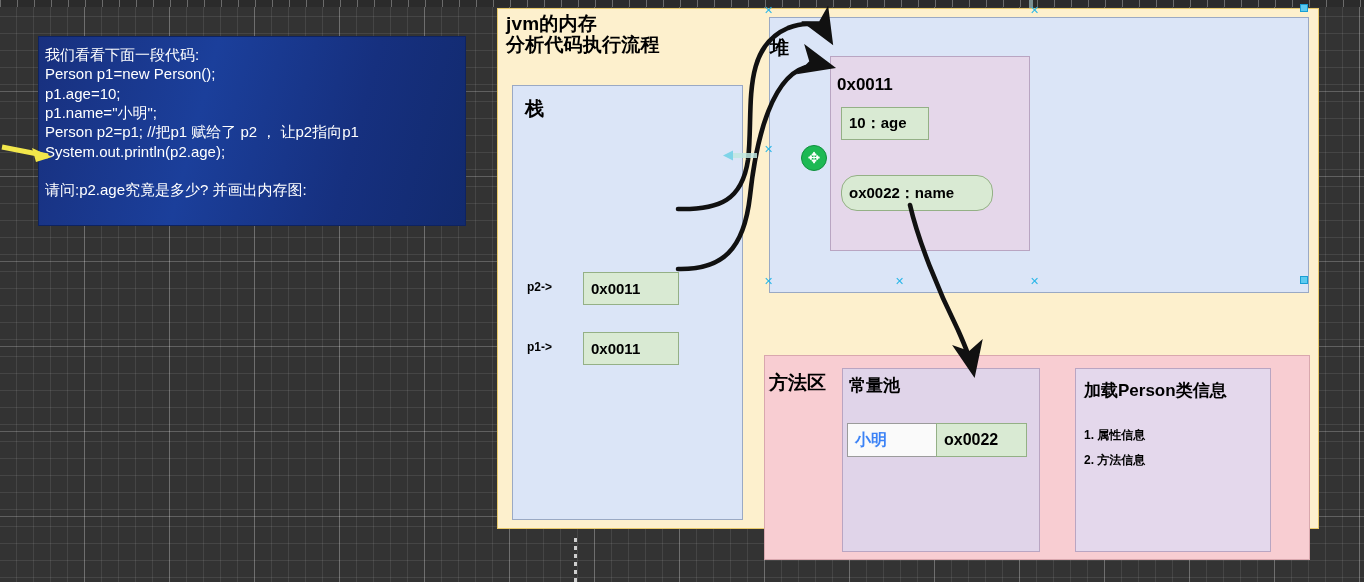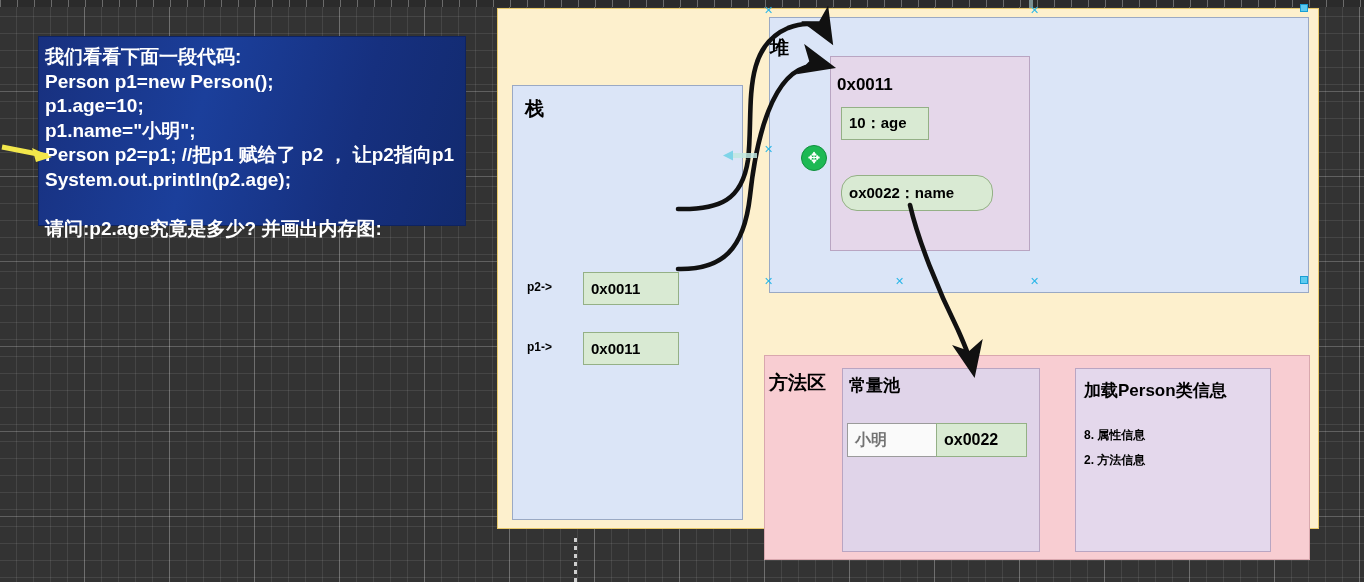--- a/index.html
+++ b/index.html
@@ -75,39 +75,39 @@
     background:#e4d8ec;border:1px solid #b9a5c2;
   }
   .green-cell{
     background:#d9ead3;border:1px solid #94b086;box-sizing:border-box;
     display:flex;align-items:center;padding-left:7px;
     font-size:15px;font-weight:bold;color:#000;
   }
   .white-cell{
     background:#fafafa;border:1px solid #9b9b9b;box-sizing:border-box;
     display:flex;align-items:center;padding-left:7px;
-    font-size:16px;font-weight:bold;color:#737373;
+    font-size:16px;font-weight:bold;color:#3b82f6;
   }
   .sect-label{
     position:absolute;font-size:19px;font-weight:bold;color:#000;
   }
   .small-label{
     position:absolute;font-size:12px;font-weight:bold;color:#000;
   }
 
   
   #code-note{
     position:absolute;left:38px;top:36px;width:428px;height:190px;
     background:linear-gradient(105deg,#18307e 0%,#1b3f9b 38%,#16307f 72%,#122a6e 100%);
     border:1px solid #0e2360;box-sizing:border-box;
     padding:8px 10px 0 6px;
   }
   #code-note pre{
     margin:0;font-family:"Liberation Sans","DejaVu Sans",sans-serif;
-    font-size:19px;font-weight:bold;color:#ffffff;line-height:1.29;
+    font-size:15px;font-weight:normal;color:#ffffff;line-height:1.29;
     white-space:pre-wrap;
   }
 
   
   .svg-layer{position:absolute;left:0;top:0;pointer-events:none;}
 
   
   .hx{
     position:absolute;width:9px;height:9px;
     color:#29b6e8;font-size:11px;line-height:9px;text-align:center;
@@ -148,20 +148,22 @@
 
 <svg class="svg-layer" width="1364" height="582">
   <g>
     <path d="M2,147 L48,156" stroke="#f2e74b" stroke-width="5" fill="none"></path>
     <path d="M52,157 L32,148 L36,162 Z" fill="#f2e74b"></path>
   </g>
 </svg>
 
 <div id="canvas">
 
+  <div class="canvas-title">jvm的内存
+分析代码执行流程</div>
 
   <div class="box stack-box">
     <div class="sect-label" style="left:12px;top:10px;">栈</div>
 
     <div class="small-label" style="left:14px;top:194px;">p2-&gt;</div>
     <div class="green-cell" style="position:absolute;left:70px;top:186px;width:96px;height:33px;">0x0011</div>
 
     <div class="small-label" style="left:14px;top:254px;">p1-&gt;</div>
     <div class="green-cell" style="position:absolute;left:70px;top:246px;width:96px;height:33px;">0x0011</div>
   </div>
@@ -179,21 +181,21 @@
     <div class="sect-label" style="left:4px;top:14px;">方法区</div>
 
     <div class="box constpool-box">
       <div class="small-label" style="left:6px;top:5px;font-size:17px;">常量池</div>
       <div class="white-cell" style="position:absolute;left:4px;top:54px;width:90px;height:34px;">小明</div>
       <div class="green-cell" style="position:absolute;left:93px;top:54px;width:91px;height:34px;font-size:16px;">ox0022</div>
     </div>
 
     <div class="box classinfo-box">
       <div class="small-label" style="left:8px;top:10px;font-size:17px;">加载Person类信息</div>
-      <div class="small-label" style="left:8px;top:58px;">8. 属性信息</div>
+      <div class="small-label" style="left:8px;top:58px;">1. 属性信息</div>
       <div class="small-label" style="left:8px;top:83px;">2. 方法信息</div>
     </div>
   </div>
 </div>
 
 <svg class="svg-layer" width="1364" height="582">
   <defs>
     <marker id="ah" markerWidth="9" markerHeight="9" refX="6.2" refY="3.4" orient="auto">
       <path d="M0,0 L8,3.4 L0,6.8 L2,3.4 Z" fill="#111111"></path>
     </marker>

